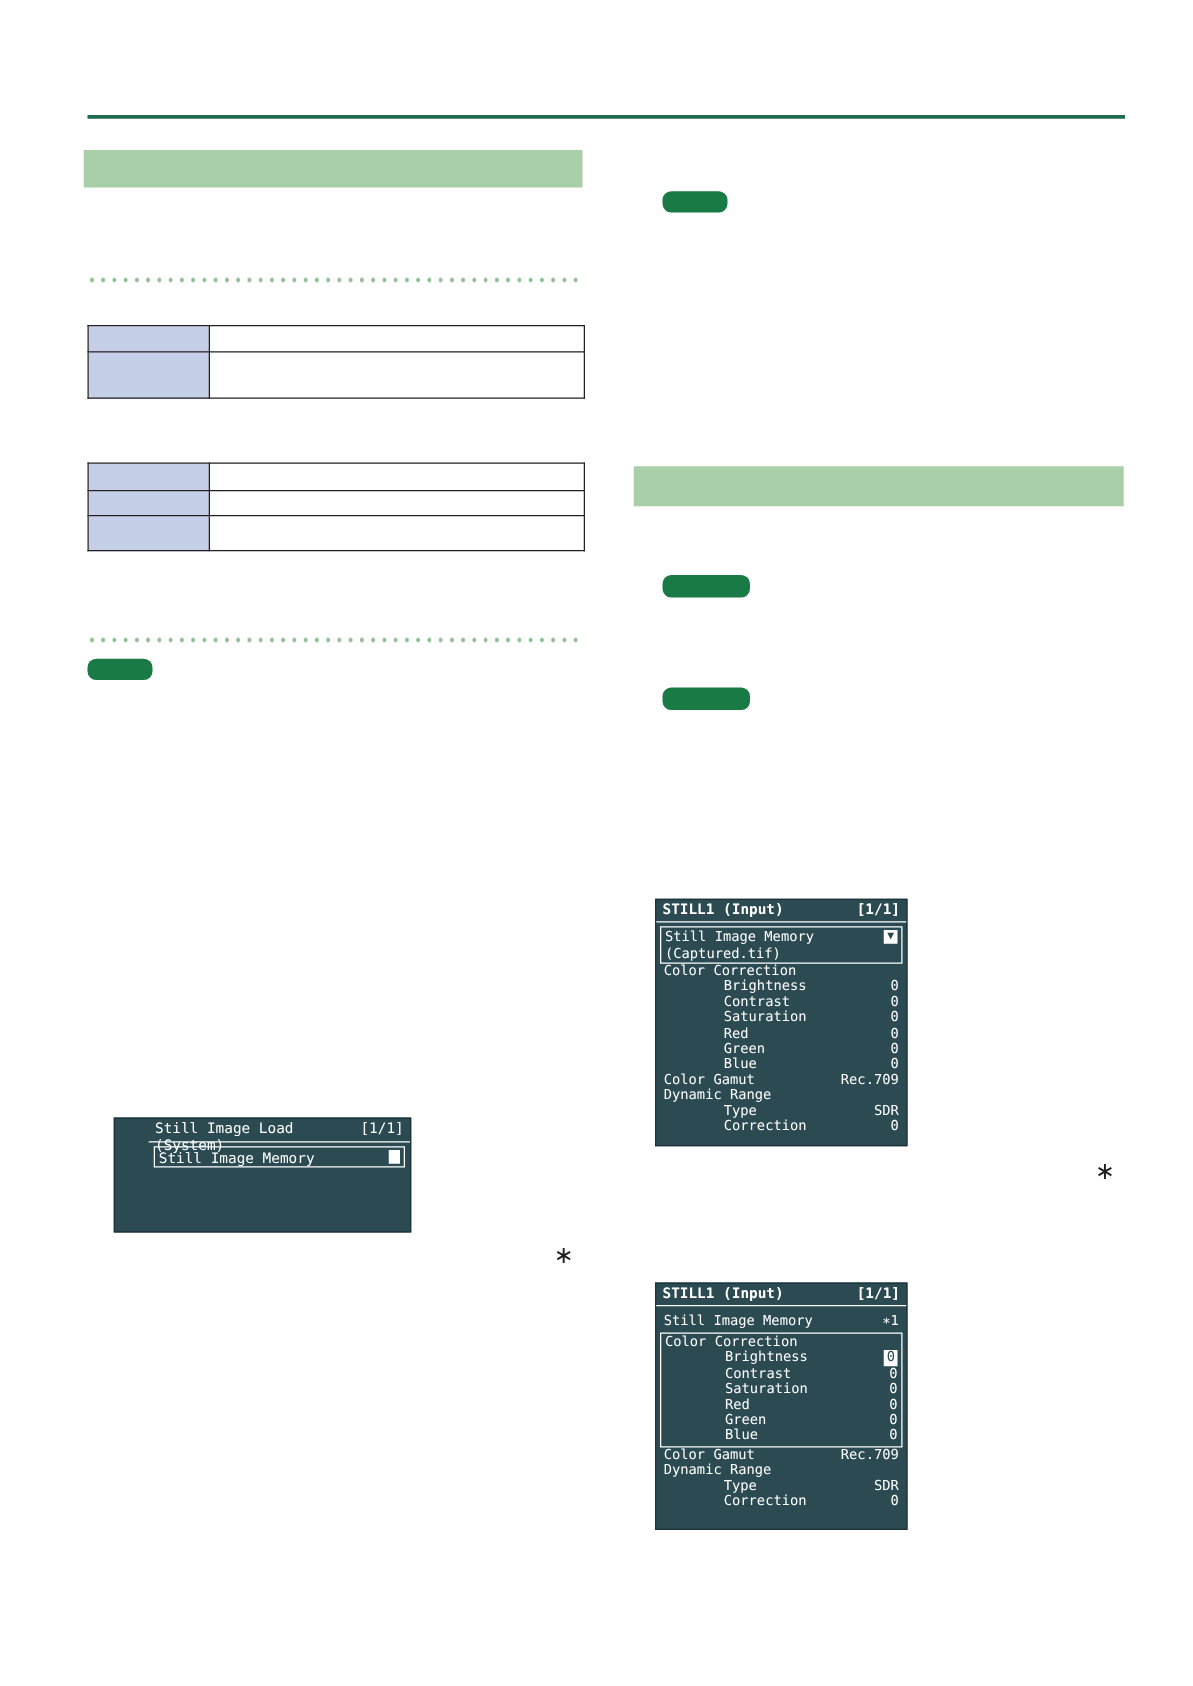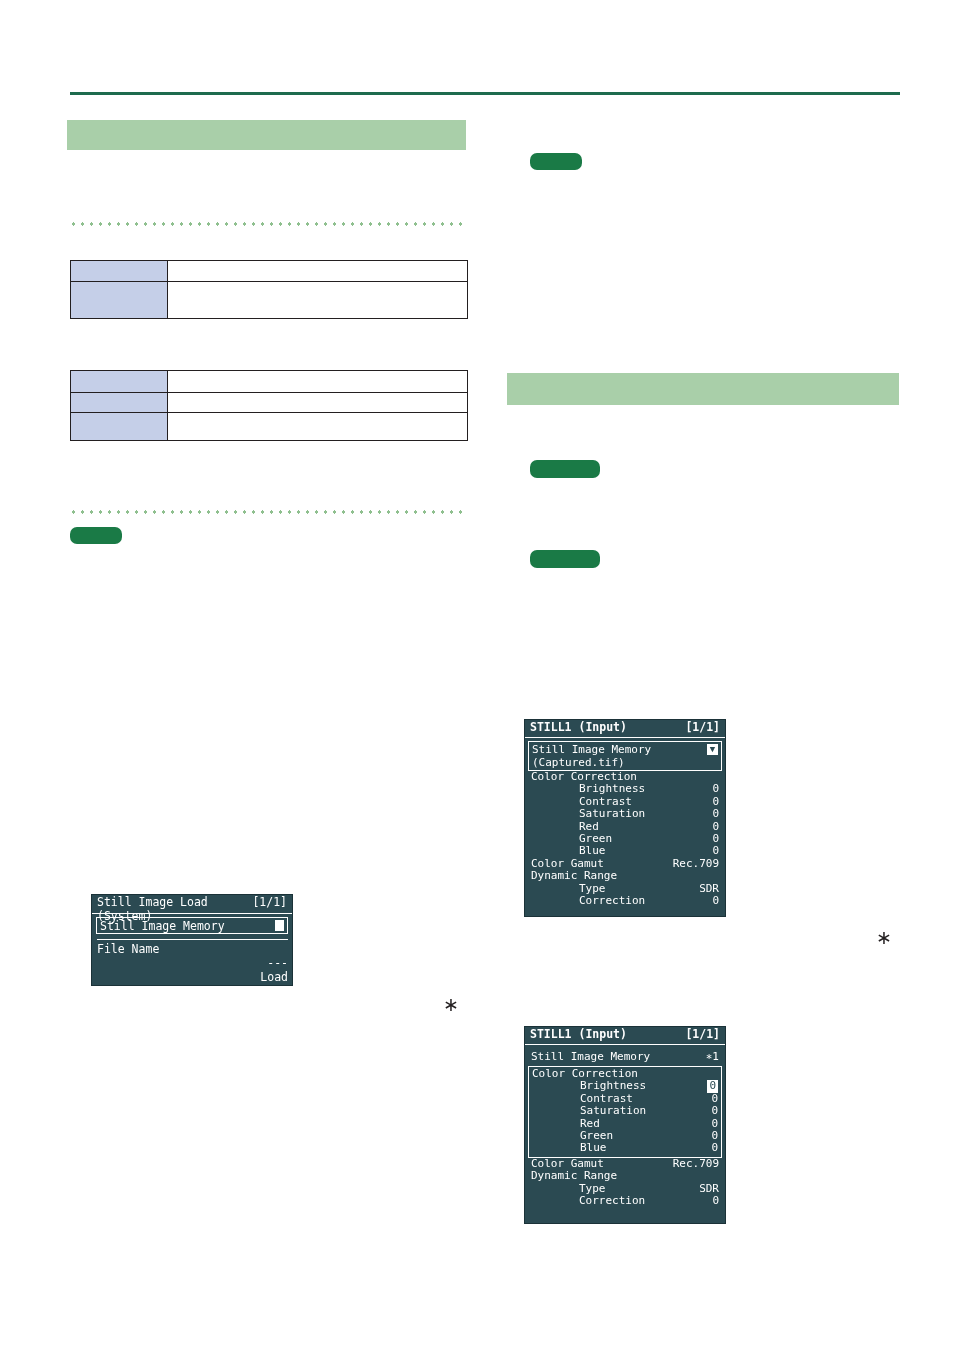--- a/index.html
+++ b/index.html
@@ -115,23 +115,24 @@
     align-items: center;
     box-sizing: border-box;
   }
   .lcd .row .k { white-space: pre; text-align: center; }
   .lcd .row .v { white-space: pre; }
 
   
   #lcd-still-load {
     left: 91px;
     top: 894px;
-    width: 202px;
+    width: 238px;
     height: 92px;
     font-size: 11.5px;
+    padding-left: 27px;
   }
   #lcd-still-load .title-bar {
     height: 19px;
     padding: 0 5px;
     font-size: 11.5px;
   }
   #lcd-still-load .sel-box {
     margin: 3px 4px 0 4px;
     border: 1.5px solid #ffffff;
     height: 17px;
@@ -283,29 +284,20 @@
 
 <div class="lcd" id="lcd-still-load">
   <div class="title-bar">
     <span>Still Image Load (System)</span>
     <span>[1/1]</span>
   </div>
   <div class="sel-box">
     <span>Still Image Memory</span>
     <span class="swatch"></span>
   </div>
-  <div class="fname-block">
-    <div class="fname-line">
-      <span>File Name</span>
-    </div>
-    <div class="right-col">
-      <div>---</div>
-      <div>Load</div>
-    </div>
-  </div>
 </div>
 
 <div class="lcd lcd-still1" id="lcd-still1-a">
   <div class="title-bar">
     <span>STILL1 (Input)</span>
     <span>[1/1]</span>
   </div>
   <div class="mem-highlight">
     <div class="line1">
       <span>Still Image Memory</span>

